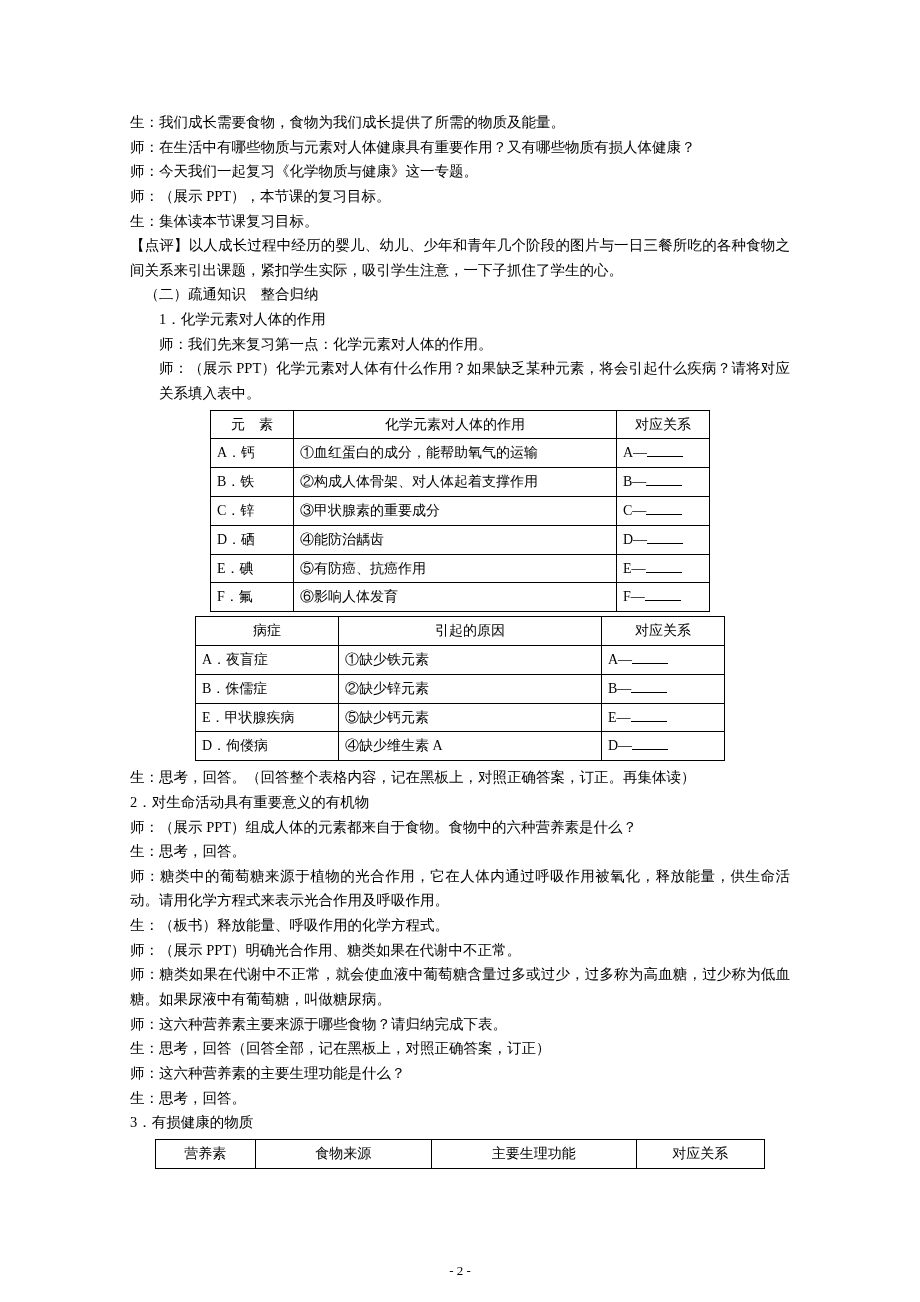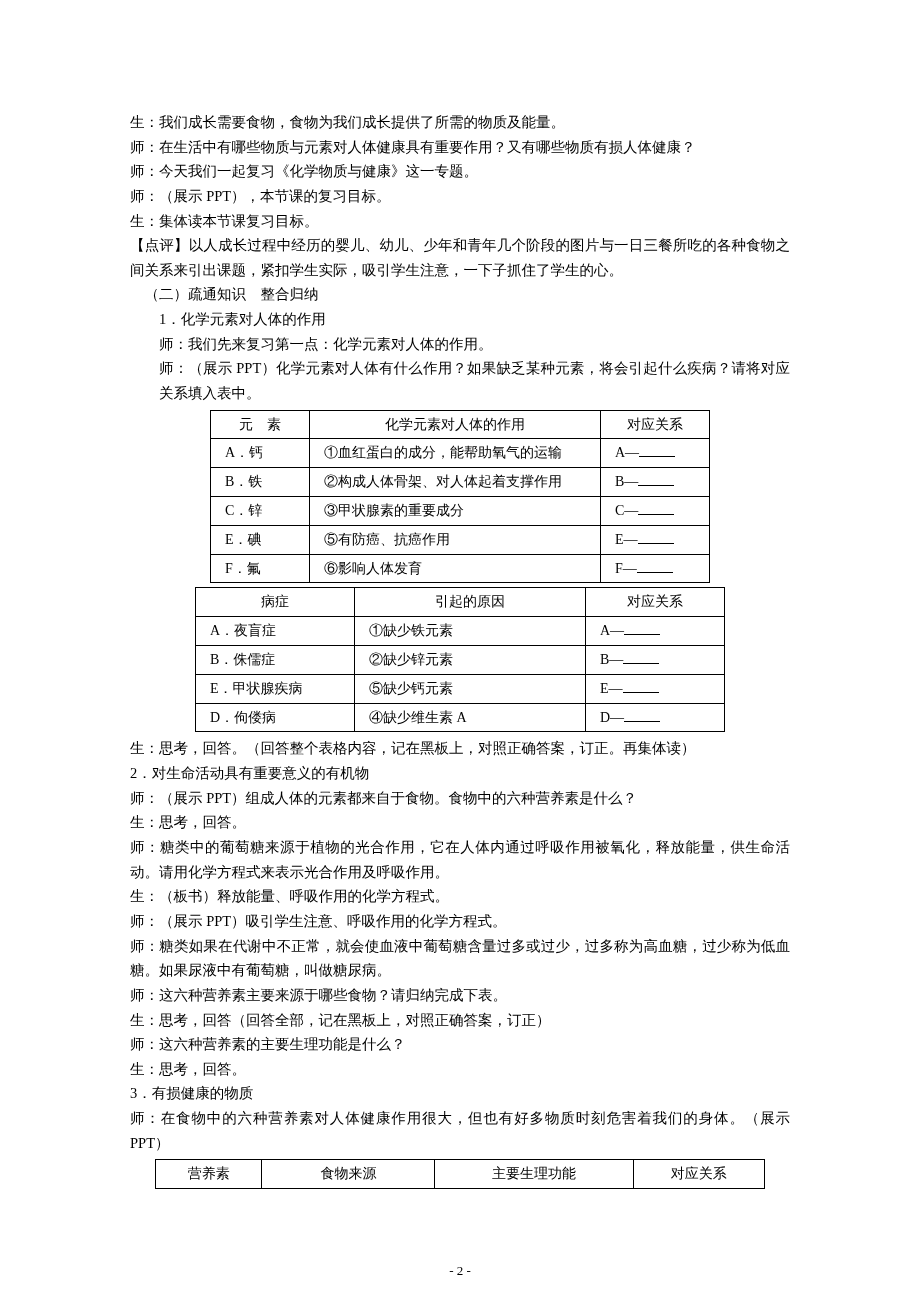--- a/index.html
+++ b/index.html
@@ -23,21 +23,21 @@
     text-align: justify;
   }
   .indent1 { padding-left: 1em; }
   .indent2 { padding-left: 2em; }
   table {
     border-collapse: collapse;
     margin: 4px auto 4px auto;
   }
   td, th {
     border: 1px solid #000;
-    padding: 2px 14px;
+    padding: 2px 6px;
     font-size: 14px;
     vertical-align: middle;
     text-align: left;
   }
   .center { text-align: center; }
   .blank {
     display: inline-block;
     border-bottom: 1px solid #000;
     min-width: 36px;
     height: 1em;
@@ -91,20 +91,25 @@
       <td>B．铁</td>
       <td>②构成人体骨架、对人体起着支撑作用</td>
       <td><span>B—</span><span class="blank"></span></td>
     </tr>
     <tr>
       <td>C．锌</td>
       <td>③甲状腺素的重要成分</td>
       <td><span>C—</span><span class="blank"></span></td>
     </tr>
     <tr>
+      <td>D．硒</td>
+      <td>④能防治龋齿</td>
+      <td><span>D—</span><span class="blank"></span></td>
+    </tr>
+    <tr>
       <td>E．碘</td>
       <td>⑤有防癌、抗癌作用</td>
       <td><span>E—</span><span class="blank"></span></td>
     </tr>
     <tr>
       <td>F．氟</td>
       <td>⑥影响人体发育</td>
       <td><span>F—</span><span class="blank"></span></td>
     </tr>
   </tbody>
@@ -139,28 +144,27 @@
     </tr>
   </tbody>
     </table>
 
   <p>生：思考，回答。（回答整个表格内容，记在黑板上，对照正确答案，订正。再集体读）</p>
   <p>2．对生命活动具有重要意义的有机物</p>
   <p>师：（展示 PPT）组成人体的元素都来自于食物。食物中的六种营养素是什么？</p>
   <p>生：思考，回答。</p>
   <p>师：糖类中的葡萄糖来源于植物的光合作用，它在人体内通过呼吸作用被氧化，释放能量，供生命活动。请用化学方程式来表示光合作用及呼吸作用。</p>
   <p>生：（板书）释放能量、呼吸作用的化学方程式。</p>
-  <p>师：（展示 PPT）吸引学生注意、呼吸作用的化学方程式。</p>
+  <p>师：（展示 PPT）明确光合作用、糖类如果在代谢中不正常。</p>
   <p>师：糖类如果在代谢中不正常，就会使血液中葡萄糖含量过多或过少，过多称为高血糖，过少称为低血糖。如果尿液中有葡萄糖，叫做糖尿病。</p>
   <p>师：这六种营养素主要来源于哪些食物？请归纳完成下表。</p>
   <p>生：思考，回答（回答全部，记在黑板上，对照正确答案，订正）</p>
   <p>师：这六种营养素的主要生理功能是什么？</p>
   <p>生：思考，回答。</p>
   <p>3．有损健康的物质</p>
-  <p>师：在食物中的六种营养素对人体健康作用很大，但也有好多物质时刻危害着我们的身体。（展示 PPT）</p>
 
   <table class="tbl3">
     <tbody>
         <tr>
       <td style="width:90px">营养素</td>
       <td style="width:170px">食物来源</td>
       <td style="width:200px">主要生理功能</td>
       <td style="width:120px">对应关系</td>
     </tr>
   </tbody>

